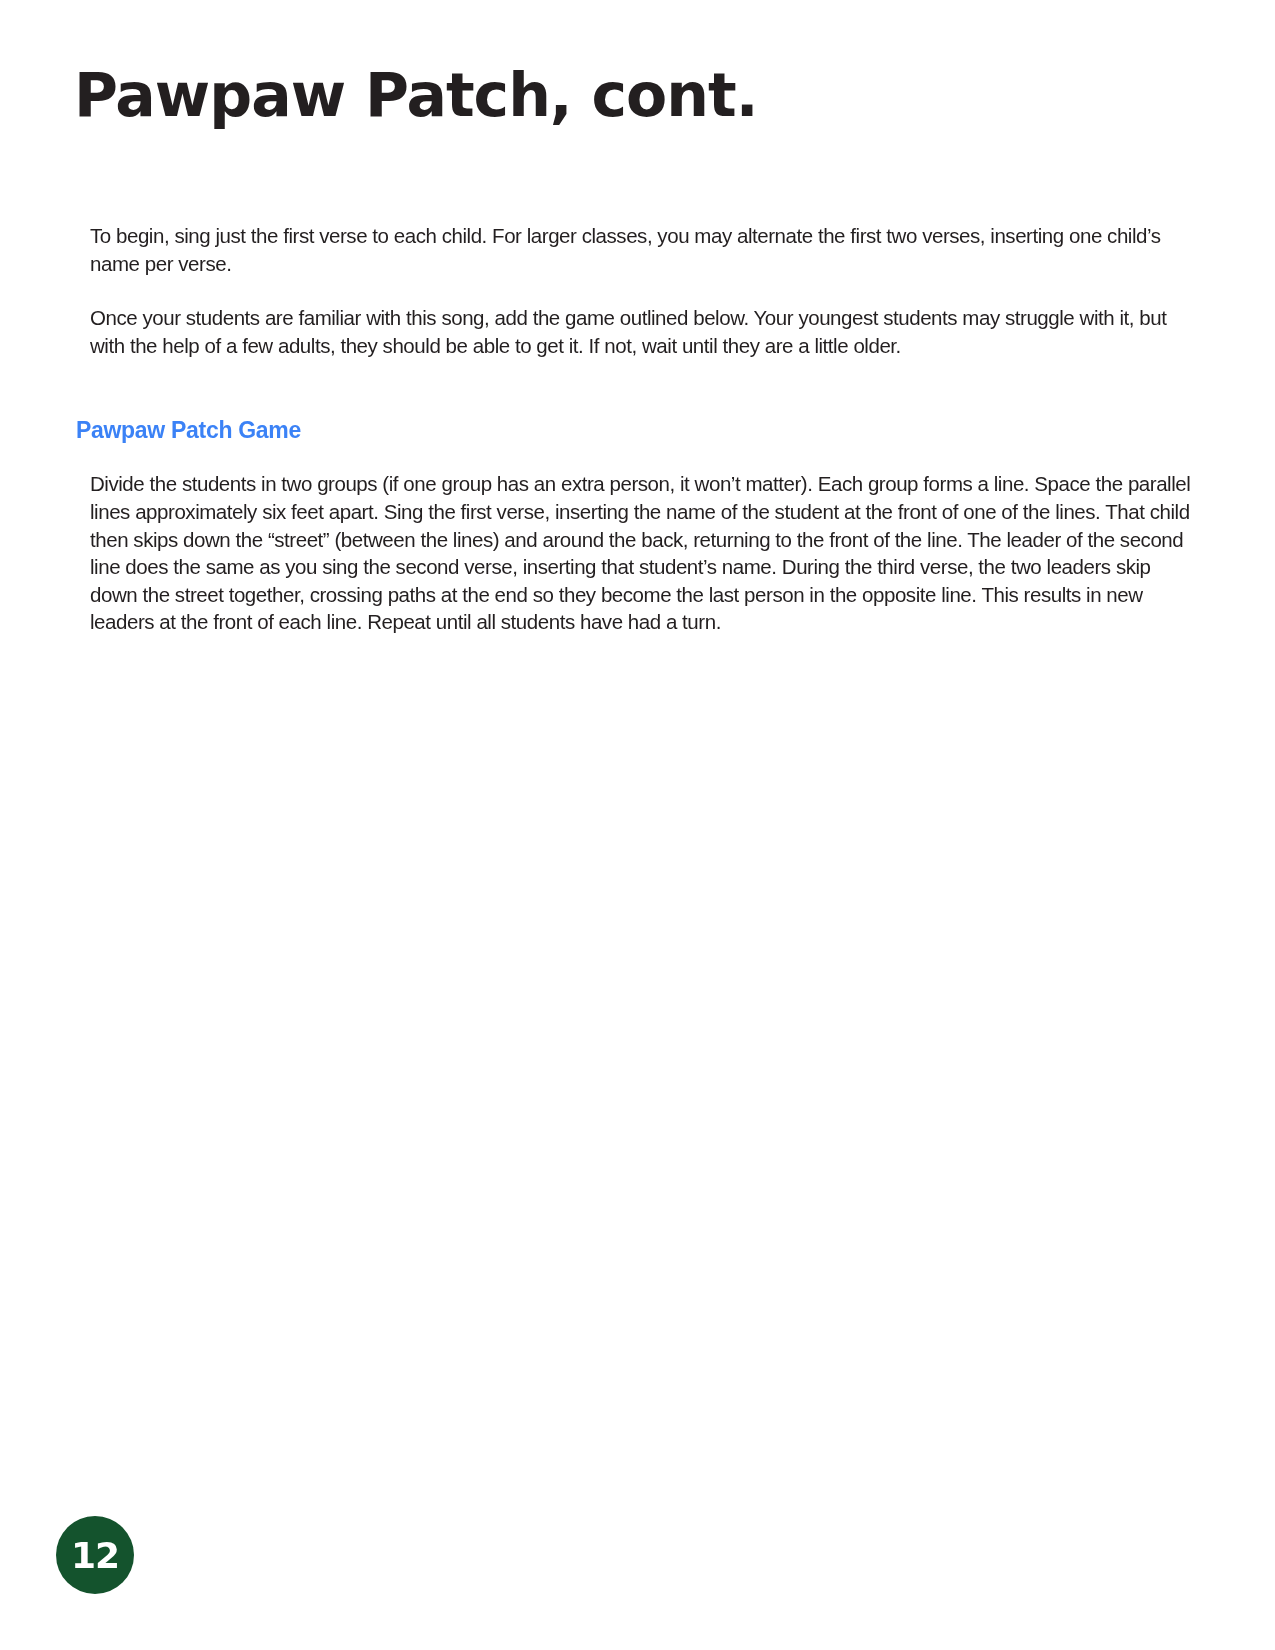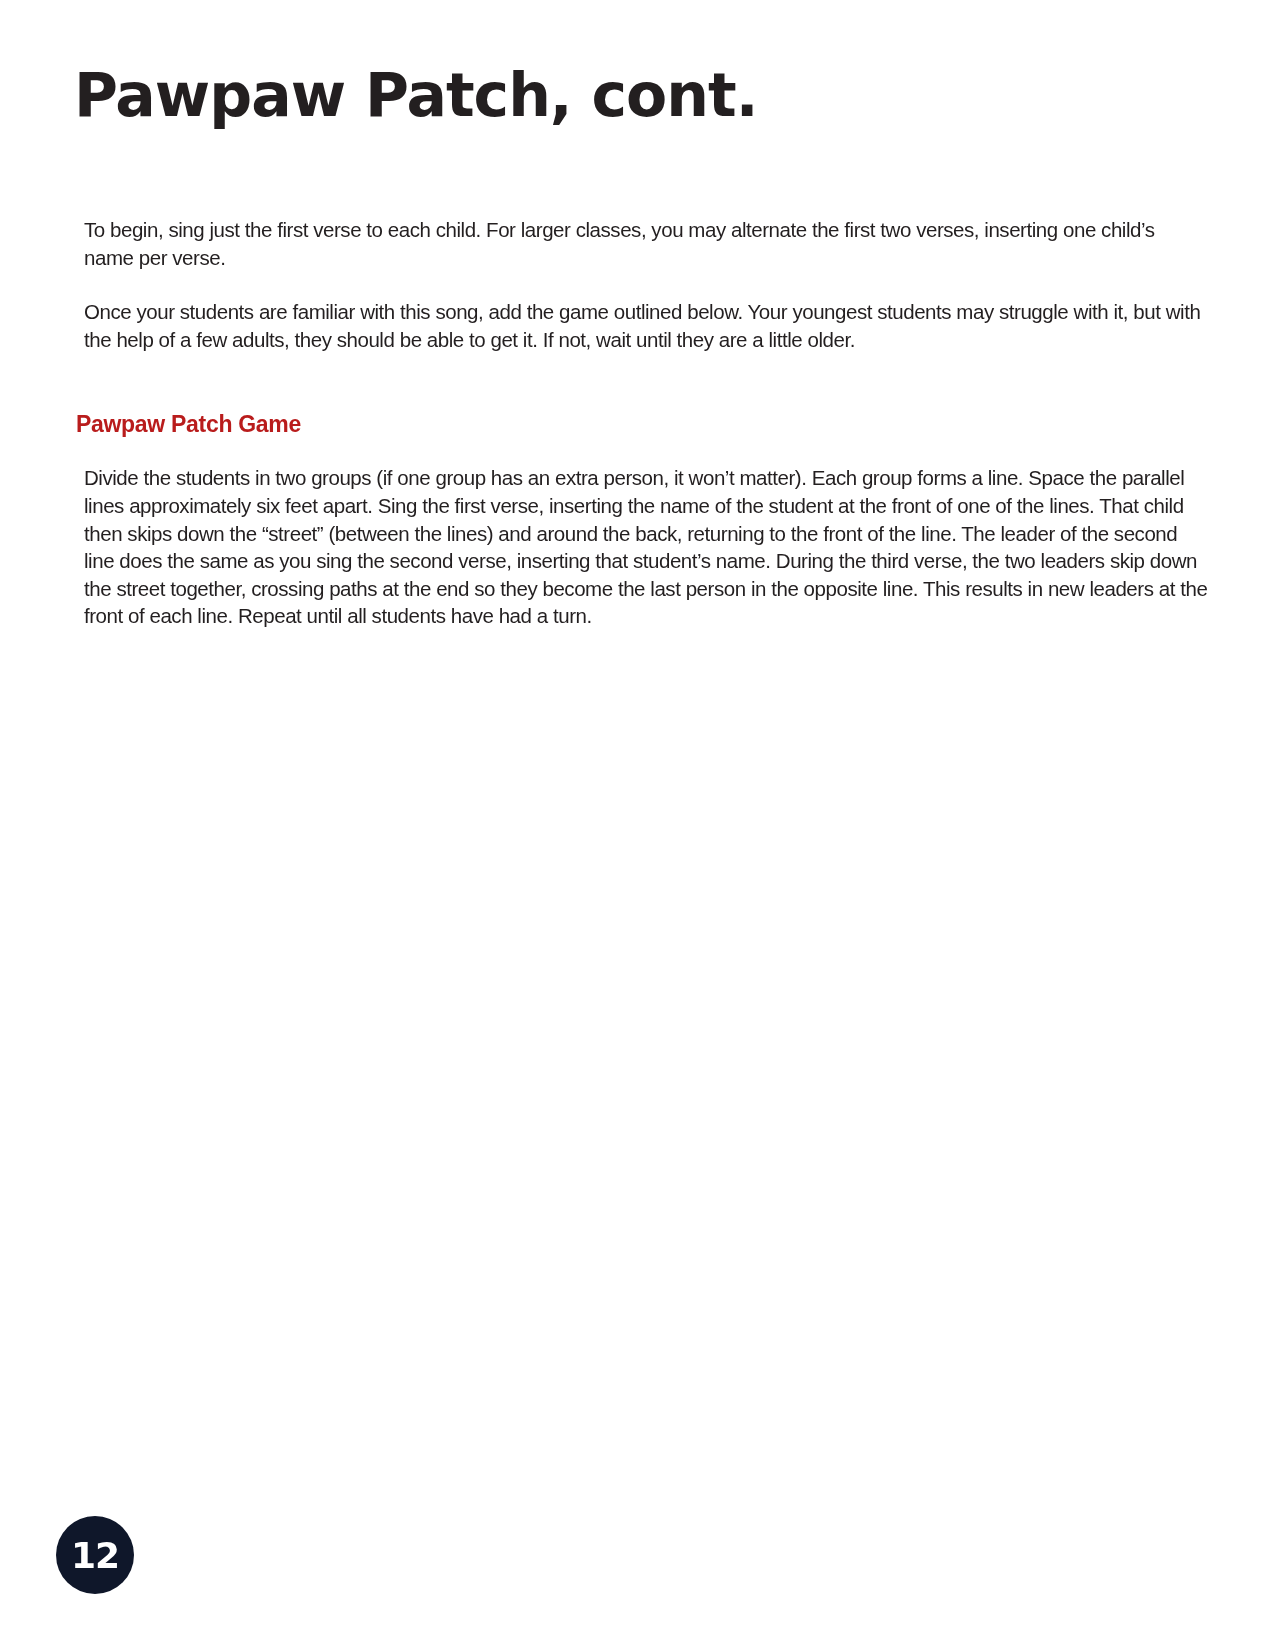--- a/index.html
+++ b/index.html
@@ -32,48 +32,48 @@
       left: 76px;
       top: 208px;
       width: 1140px;
       font-family: "Liberation Sans", sans-serif;
       font-size: 20.5px;
       line-height: 27.6px;
       color: #231f20;
       letter-spacing: -0.45px;
     }
     .content p {
-      margin: 8px;
+      margin: 14px;
     }
     .para-1 { }
     .para-2 { margin-top: 27px !important; }
     .section-heading {
       margin: 56px 0 0 0;
       font-family: "Liberation Sans", sans-serif;
       font-weight: bold;
       font-size: 23px;
       line-height: 30px;
       letter-spacing: -0.3px;
-      color: #b91c1c;
+      color: #3b82f6;
     }
     .para-3 { margin-top: 25px !important; }
 
     .footer {
       position: absolute;
       left: 56px;
       top: 1516px;
       height: 78px;
       display: flex;
       align-items: center;
     }
     .page-number-badge {
       width: 78px;
       height: 78px;
       border-radius: 50%;
-      background: #0f172a;
+      background: #14532d;
       color: #ffffff;
       display: flex;
       align-items: center;
       justify-content: center;
       font-family: "DejaVu Sans", sans-serif;
       font-weight: bold;
       font-size: 36px;
       letter-spacing: -1px;
     }
     .chapter-title {

